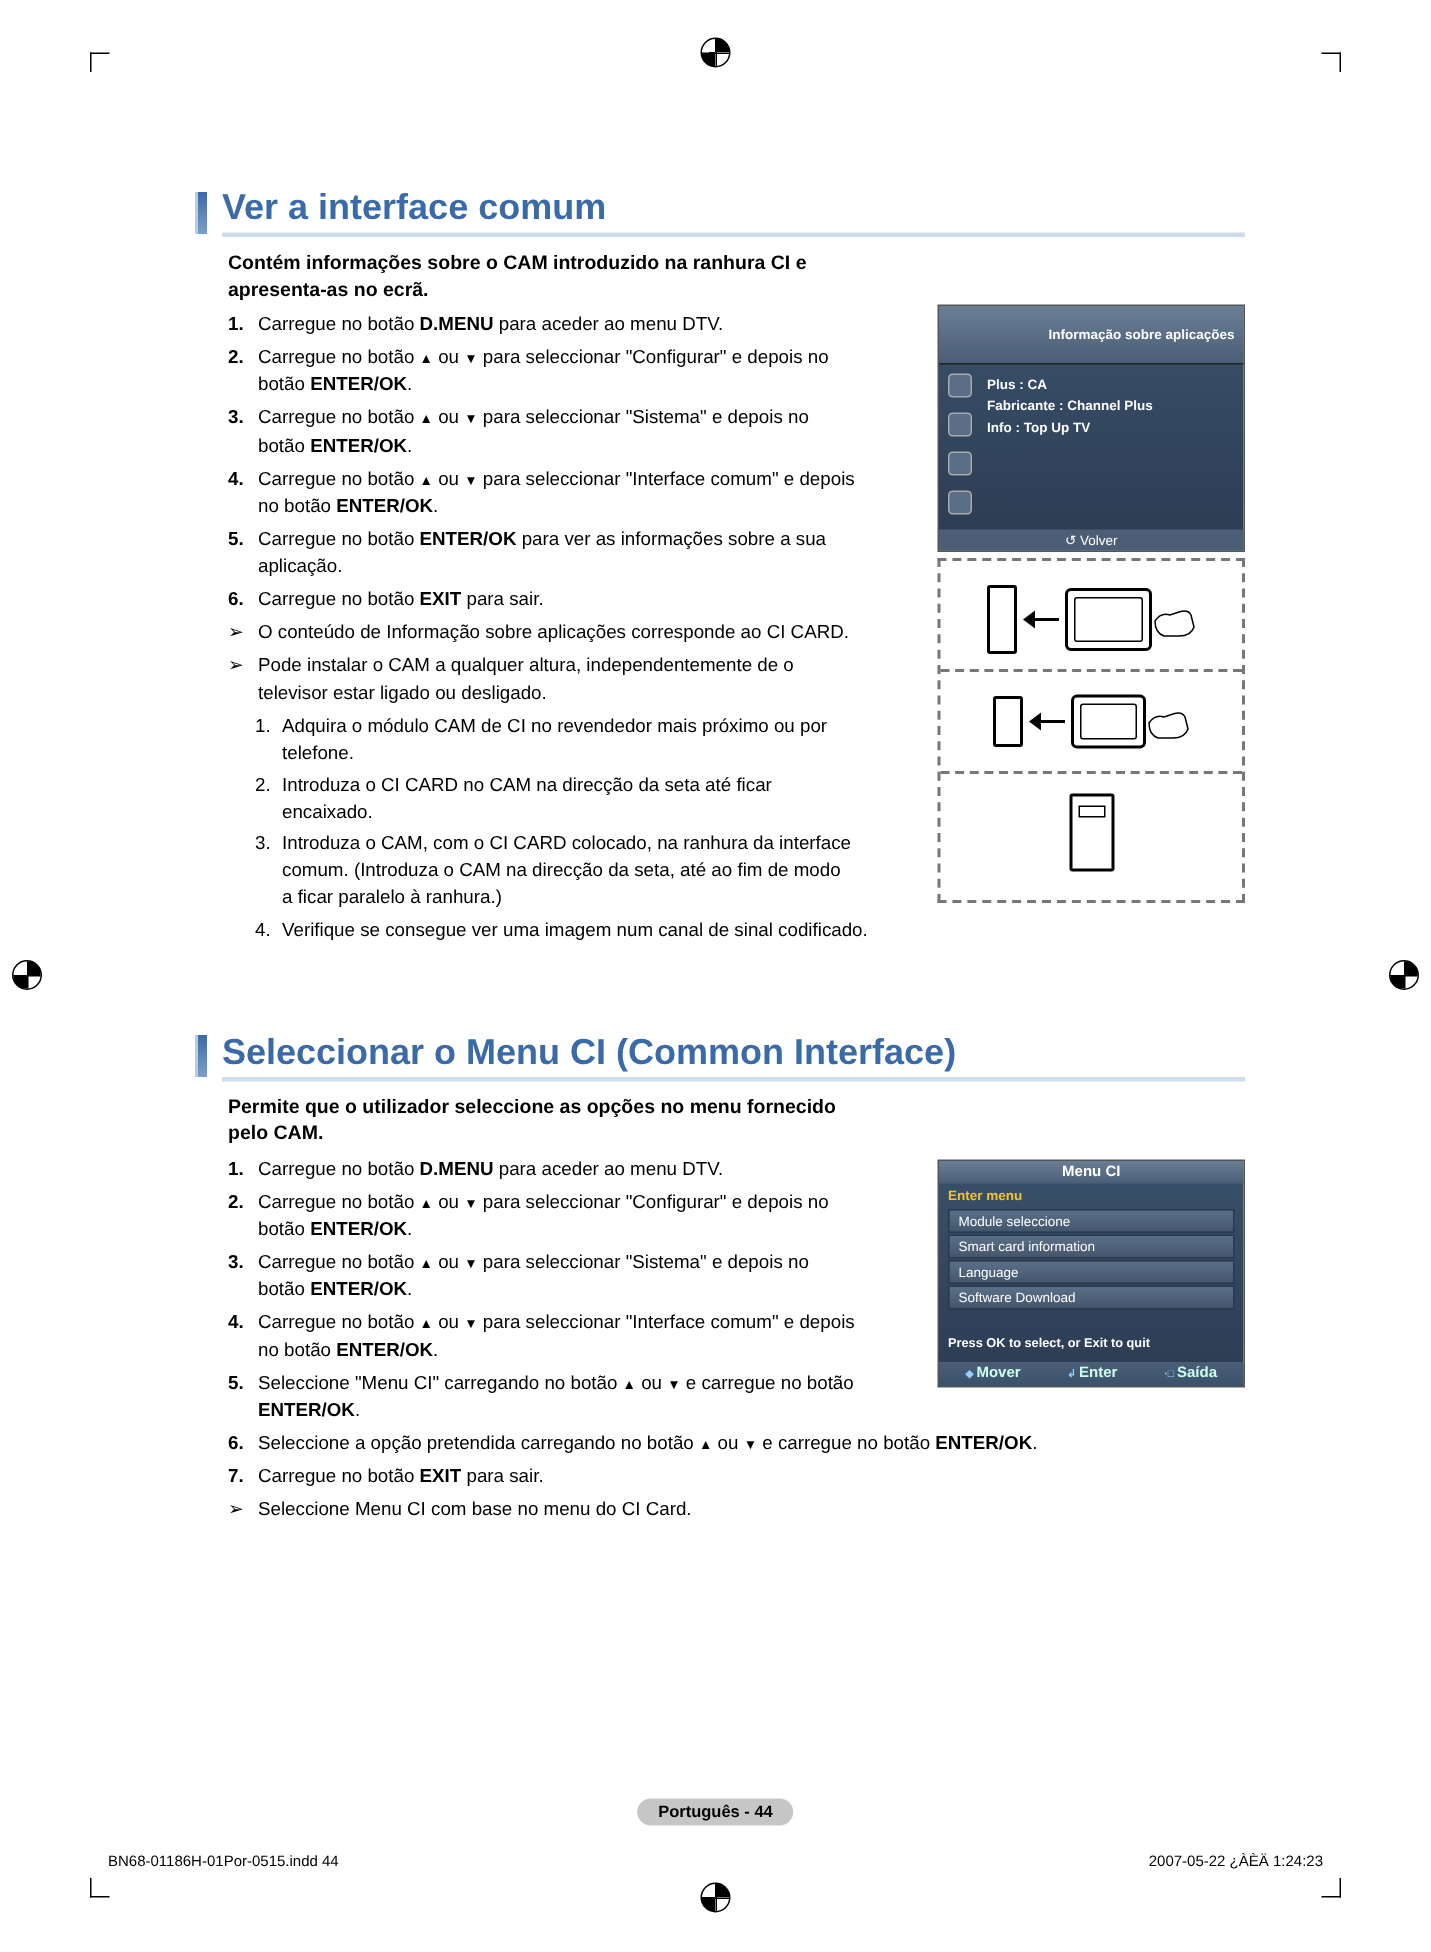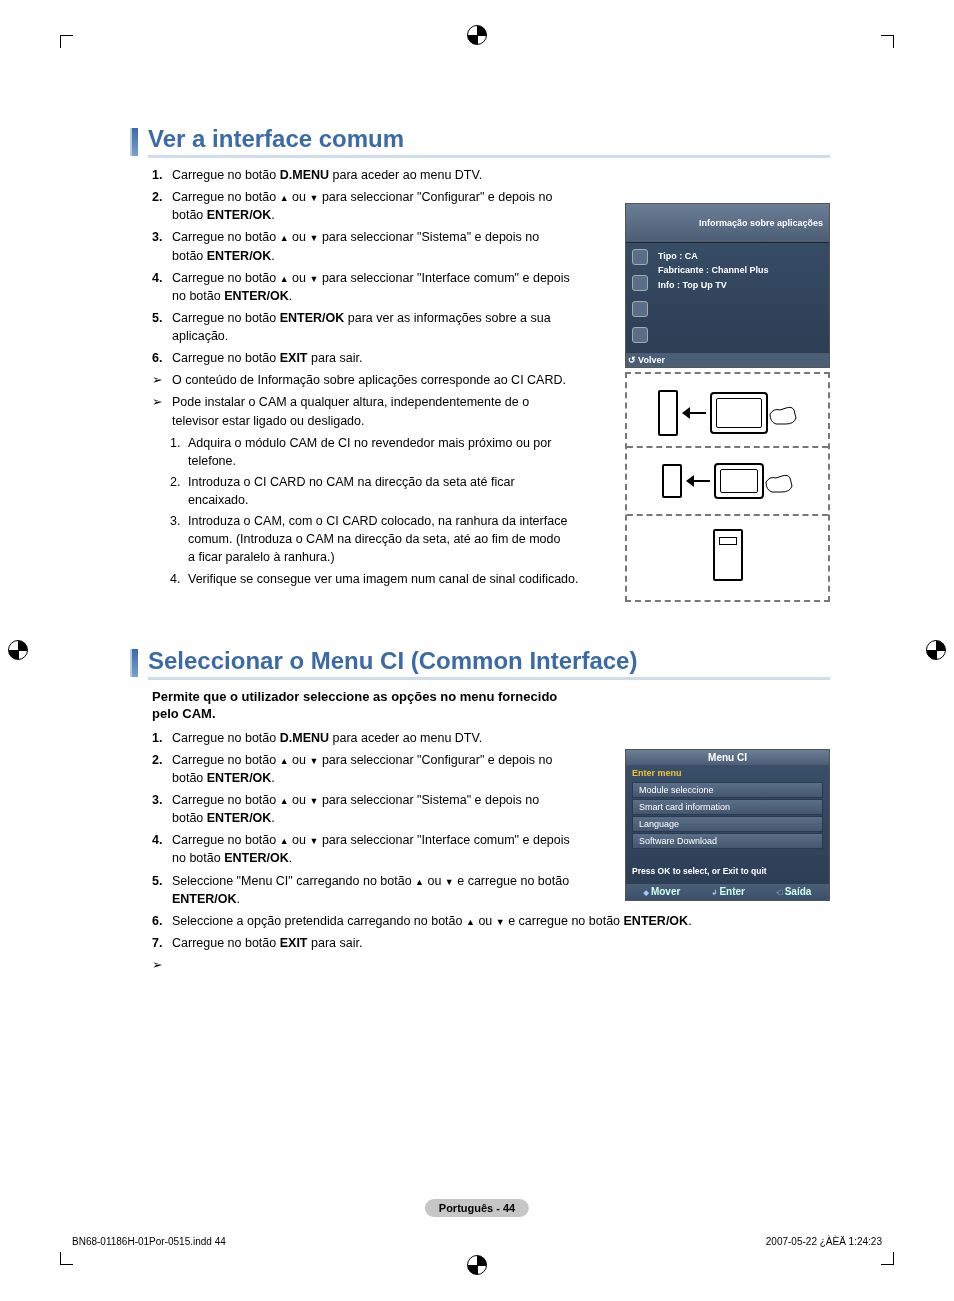--- a/index.html
+++ b/index.html
@@ -155,22 +155,23 @@
     border: 1px solid #aaa;
     border-radius: 3px;
     background: #5a6f87;
   }
   .osd-info {
     padding: 6px 4px;
     font-weight: bold;
     line-height: 1.6;
   }
   .osd-footer {
+    text-align: center;
     font-size: 9px;
-    font-weight: bold;
+    font-weight: normal;
     padding: 2px;
     background: #4b5e76;
   }
   .osd-footer::before { content: "↺ "; }
 
   .ci-illus {
     margin-top: 4px;
     border: 2px dashed #777;
     padding: 6px 0;
   }
@@ -204,21 +205,21 @@
   .hand {
     width: 30px; height: 26px; position: relative;
   }
   .hand svg { width: 100%; height: 100%; }
   .tv-side { width: 26px; height: 48px; border: 2px solid #000; border-radius: 2px; background:#fff; position: relative; }
   .tv-side::after { content:""; position:absolute; top:6px; left:4px; right:4px; height:6px; border:1px solid #000; }
 
   .section2-spacer { height: 56px; }
 
   
-  .osd2 { top: 624px; }
+  .osd2 { top: 648px; }
   .osd2 .osd-box { background: linear-gradient(to bottom, #3a516b, #2b3c52); }
   .menu-title {
     text-align: center;
     background: linear-gradient(to bottom,#6a7e95,#4b5e76);
     font-weight: bold;
     padding: 2px;
     color: #fff;
     font-size: 10px;
   }
   .menu-sub { color: #f1c232; font-weight: bold; padding: 3px 6px; font-size: 9px; }
@@ -276,20 +277,21 @@
   <div class="reg-mark reg-left"></div>
   <div class="reg-mark reg-right"></div>
 
   <div class="content">
 
     <div class="section-heading">
       <div class="heading-bar"></div>
       <div class="heading-text">Ver a interface comum</div>
     </div>
 
+    <div class="intro">Contém informações sobre o CAM introduzido na ranhura CI e apresenta-as no ecrã.</div>
 
     <div class="steps">
       <div class="step">
           <div class="step-num">1.</div>
           <div><span>Carregue no botão <b>D.MENU</b> para aceder ao menu DTV.</span></div>
         </div>
       <div class="step">
           <div class="step-num">2.</div>
           <div><span>Carregue no botão <span class="up-tri"></span> ou <span class="down-tri"></span> para seleccionar "Configurar" e depois no botão <b>ENTER/OK</b>.</span></div>
         </div>
@@ -372,35 +374,36 @@
       <div class="step" style="width:640px;">
           <div class="step-num">6.</div>
           <div><span>Seleccione a opção pretendida carregando no botão <span class="up-tri"></span> ou <span class="down-tri"></span> e carregue no botão <b>ENTER/OK</b>.</span></div>
         </div>
       <div class="step" style="width:640px;">
           <div class="step-num">7.</div>
           <div><span>Carregue no botão <b>EXIT</b> para sair.</span></div>
         </div>
       <div class="note-row" style="width:640px;">
         <div class="note-arrow">➢</div>
+        <div>Seleccione Menu CI com base no menu do CI Card.</div>
       </div>
     </div>
 
     <div class="osd-panel osd1">
       <div class="osd-box">
         <div class="osd-title">Informação sobre aplicações</div>
         <div class="osd-body">
           <div class="osd-icons">
             <div class="osd-icon"></div>
             <div class="osd-icon"></div>
             <div class="osd-icon"></div>
             <div class="osd-icon"></div>
           </div>
           <div class="osd-info">
-            <div>Tipo : CA</div>
+            <div>Plus : CA</div>
             <div>Fabricante : Channel Plus</div>
             <div>Info : Top Up TV</div>
           </div>
         </div>
         <div class="osd-footer">Volver</div>
       </div>
 
       <div class="ci-illus">
         <div class="ci-row">
           <div class="card-shape"></div>

